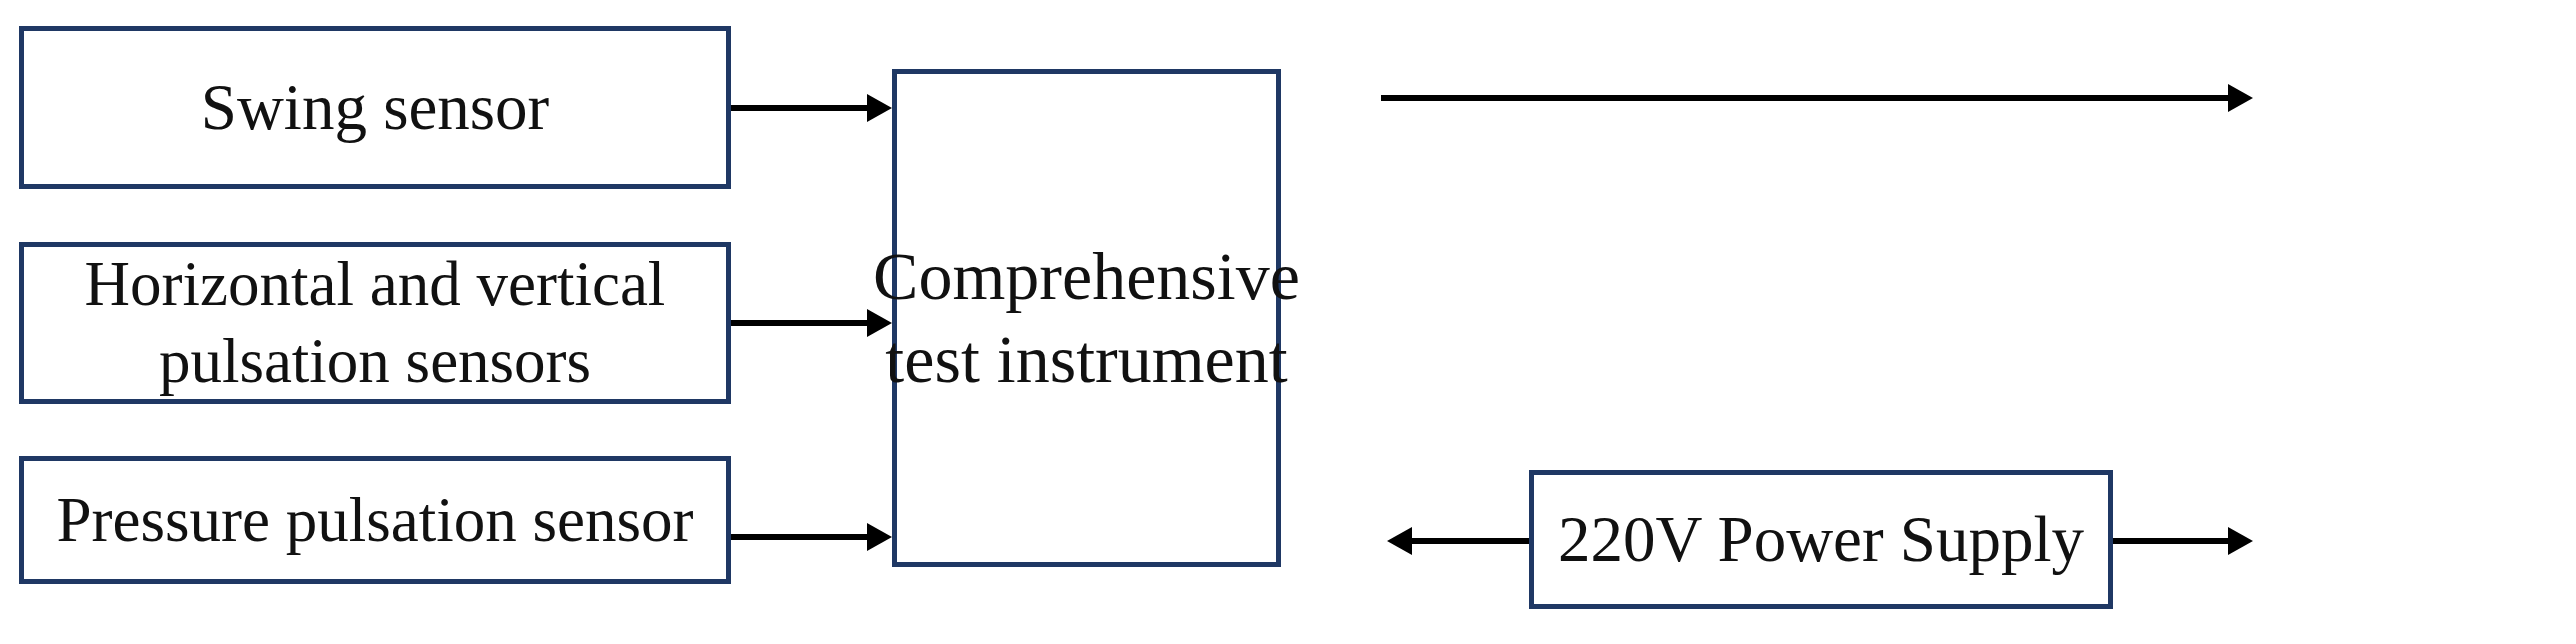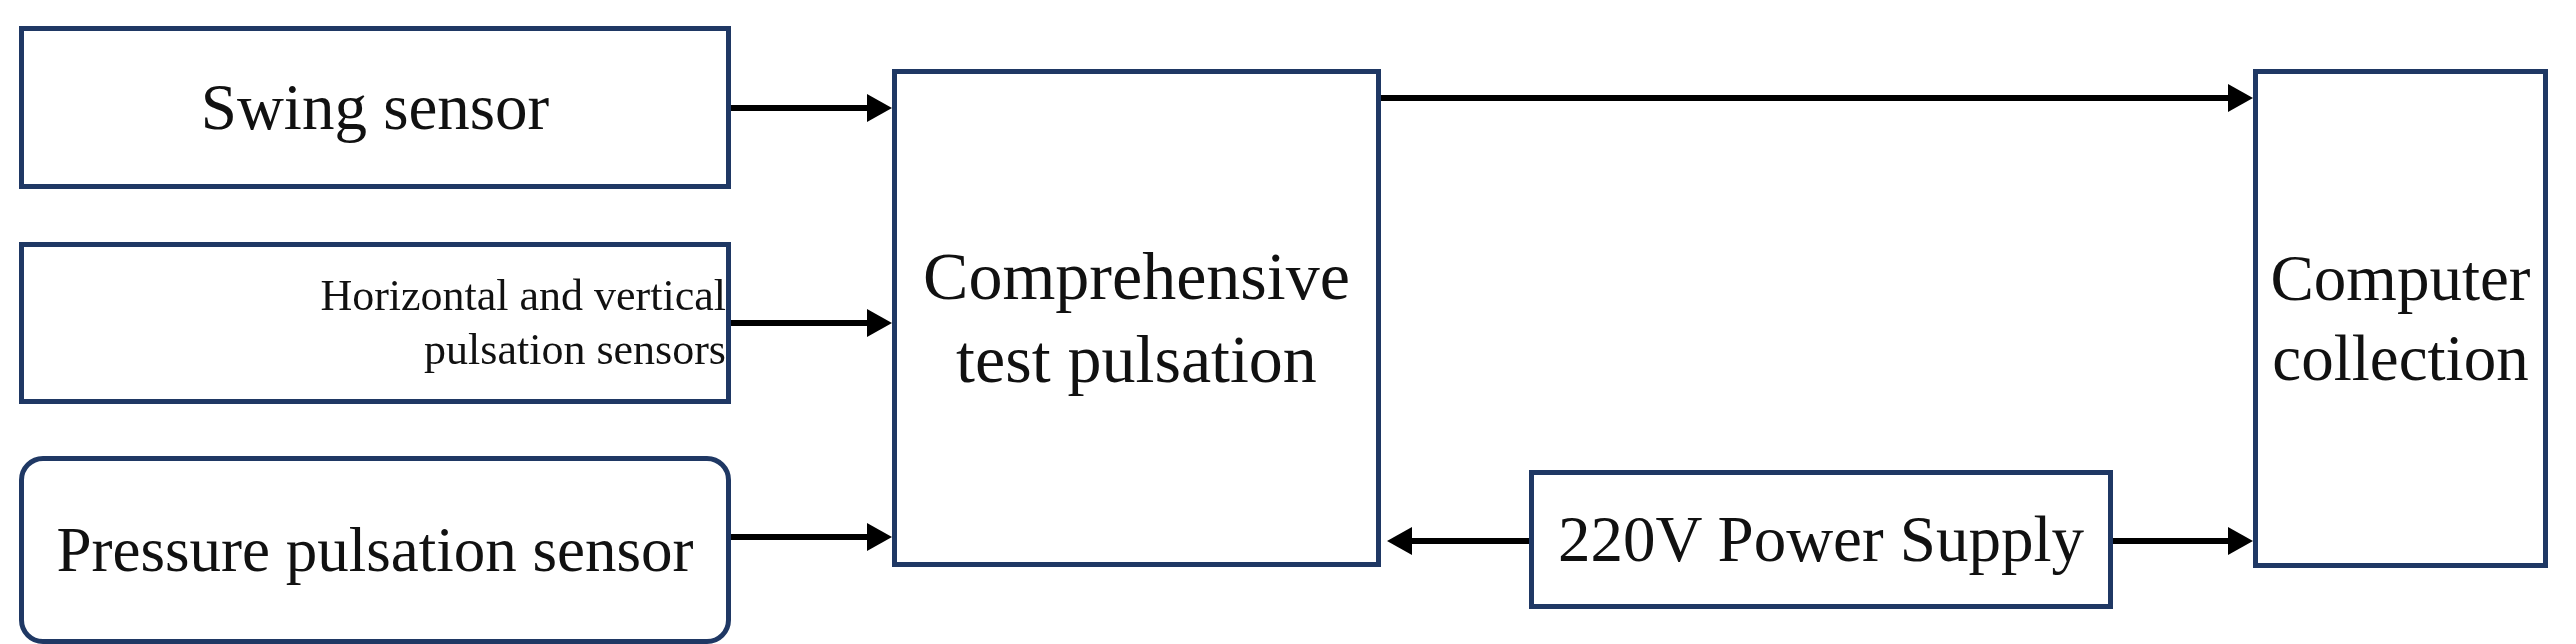--- a/index.html
+++ b/index.html
@@ -27,23 +27,23 @@
     border: 5.8px solid var(--box-border);
     display: flex;
     flex-direction: column;
     align-items: center;
     justify-content: center;
     text-align: center;
   }
   .box .line { line-height: 1.22; white-space: nowrap; }
 
   #box-swing      { left: 19px;   top: 26px;  width: 712px;  height: 163px; font-size: 65px; }
-  #box-vibration  { left: 19px;   top: 242px; width: 712px;  height: 162px; font-size: 44px; align-items: flex-end; }
-  #box-pressure   { left: 19px;   top: 456px; width: 712px;  height: 188px; font-size: 63px; border-radius: 24px; }
-  #box-instrument { left: 892px; top: 69px;  width: 489px;  height: 498px; font-size: 68px; }
+  #box-vibration  { left: 19px;   top: 242px; width: 712px;  height: 162px; font-size: 63px; }
+  #box-pressure   { left: 19px;   top: 456px; width: 712px;  height: 128px; font-size: 63px; }
+  #box-instrument { left: 892px; top: 69px;  width: 389px;  height: 498px; font-size: 68px; }
   #box-power      { left: 1529px; top: 470px; width: 584px;  height: 139px; font-size: 65px; }
   #box-computer   { left: 2253px; top: 69px;  width: 295px;  height: 499px; font-size: 65px; }
 
   
   .arrow { position: absolute; height: 0; }
   .arrow .shaft {
     position: absolute; top: -2.9px; height: 5.8px;
     background: var(--arrow-color);
   }
   .arrow .head {
@@ -76,31 +76,27 @@
     <span class="line">Horizontal and vertical</span>
     <span class="line">pulsation sensors</span>
   </div>
 
   <div class="box" id="box-pressure">
     <span class="line">Pressure pulsation sensor</span>
   </div>
 
   <div class="box" id="box-instrument">
     <span class="line">Comprehensive</span>
-    <span class="line">test pulsation</span>
+    <span class="line">test instrument</span>
   </div>
 
   <div class="box" id="box-power">
     <span class="line">220V Power Supply</span>
   </div>
 
-  <div class="box" id="box-computer">
-    <span class="line">Computer</span>
-    <span class="line">collection</span>
-  </div>
 
   <div class="arrow right" id="arrow-swing-to-instrument">
     <div class="shaft"></div>
     <div class="head"></div>
   </div>
 
   <div class="arrow right" id="arrow-vibration-to-instrument">
     <div class="shaft"></div>
     <div class="head"></div>
   </div>

